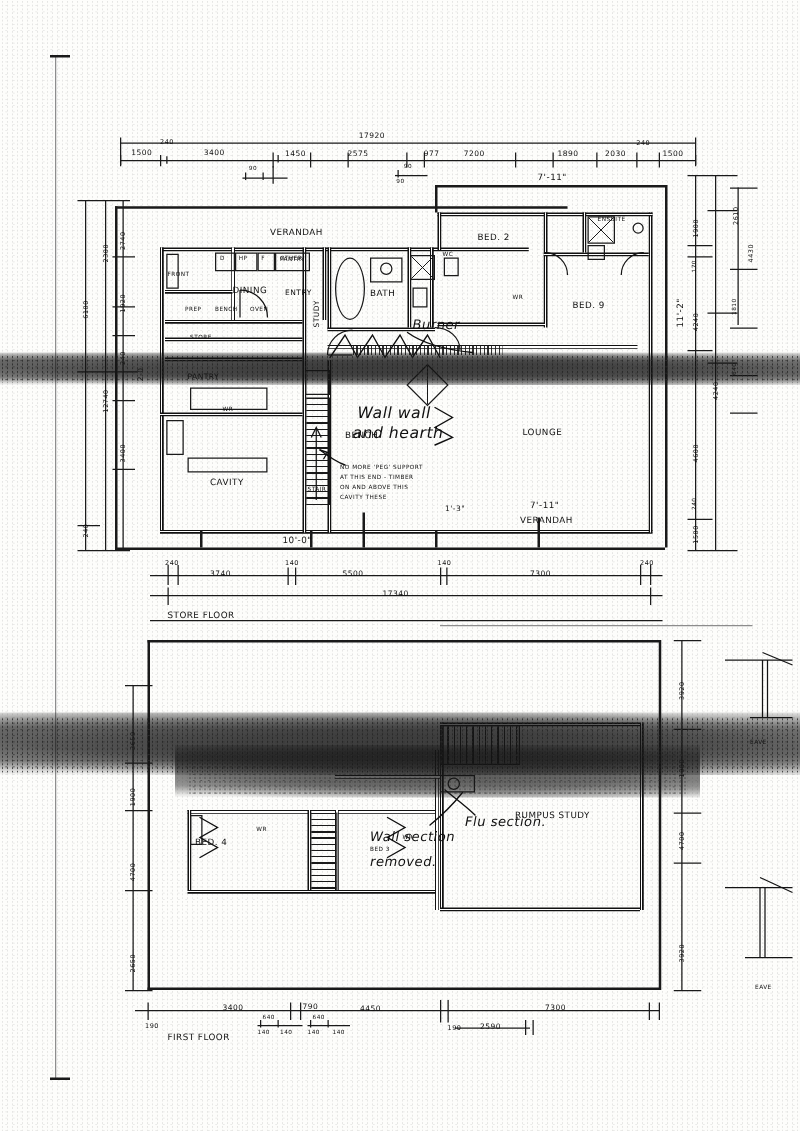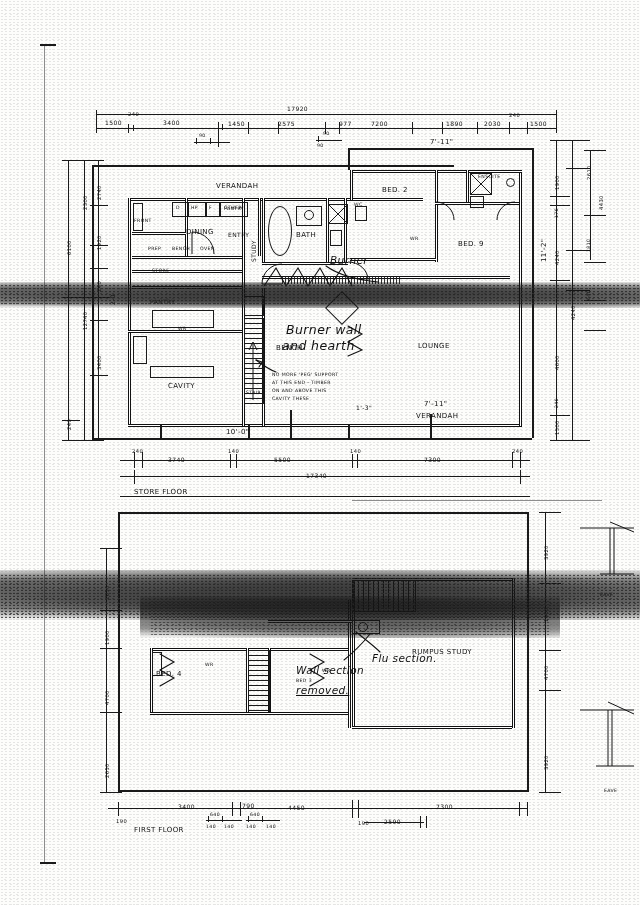--- a/index.html
+++ b/index.html
@@ -305,21 +305,21 @@
   <div class="hw tiny" style="left:134px;top:218px;">FRONT</div>
   <div class="hw tiny" style="left:148px;top:246px;">PREP</div>
   <div class="hw tiny" style="left:172px;top:246px;">BENCH</div>
   <div class="hw tiny" style="left:200px;top:246px;">OVEN</div>
   <div class="hw tiny" style="left:152px;top:268px;">STORE</div>
   <div class="hw tiny" style="left:224px;top:206px;">PANTRY</div>
   <div class="hw tiny" style="left:410px;top:236px;">WR</div>
   <div class="hw tiny" style="left:354px;top:202px;">WC</div>
   <div class="hw tiny" style="left:178px;top:326px;">WR</div>
 
-  <div class="hw t12 hw-ital" style="left:286px;top:322px;">Burner wall</div>
+  <div class="hw t12 hw-ital" style="left:286px;top:322px;">Wall wall</div>
   <div class="hw t12 hw-ital" style="left:282px;top:338px;">and hearth</div>
   <div class="hw t10 hw-ital" style="left:330px;top:254px;">Burner</div>
   <svg style="left:322px;top:266px;width:58px;height:22px;">
     <path class="hwstroke" d="M4 0 C 18 10, 36 14, 56 16"></path>
   </svg>
 
   <div class="hw tiny" style="left:272px;top:372px;">NO MORE 'PEG' SUPPORT</div>
   <div class="hw tiny" style="left:272px;top:380px;">AT THIS END - TIMBER</div>
   <div class="hw tiny" style="left:272px;top:388px;">ON AND ABOVE THIS</div>
   <div class="hw tiny" style="left:272px;top:396px;">CAVITY THESE</div>
@@ -395,21 +395,21 @@
   <div class="hw tiny" style="left:322px;top:668px;">WR</div>
 
   <div class="fix" style="left:352px;top:580px;width:62px;height:30px;
        background:repeating-linear-gradient(90deg,#1a1a1a 0 1px,transparent 1px 5px);"></div>
 
   <div class="hw t7" style="left:156px;top:670px;">BED. 4</div>
   <div class="hw tiny" style="left:296px;top:678px;">BED 3</div>
   <div class="hw t7" style="left:412px;top:648px;">RUMPUS STUDY</div>
 
   <div class="hw t10 hw-ital" style="left:296px;top:664px;">Wall section</div>
-  <div class="hw t10 hw-ital" style="left:296px;top:684px;text-decoration:underline;">removed.</div>
+  <div class="hw t10 hw-ital" style="left:296px;top:684px;">removed.</div>
   <svg style="left:344px;top:634px;width:28px;height:28px;">
     <path class="hwstroke" d="M26 0 C 18 10, 10 18, 0 26"></path>
   </svg>
 
   <div class="hw t10 hw-ital" style="left:372px;top:652px;">Flu section.</div>
   <svg style="left:356px;top:632px;width:26px;height:22px;">
     <path class="hwstroke" d="M0 0 C 10 8, 18 14, 24 20"></path>
   </svg>
 
   <div class="ln v" style="left:106px;top:548px;height:244px;"></div>

